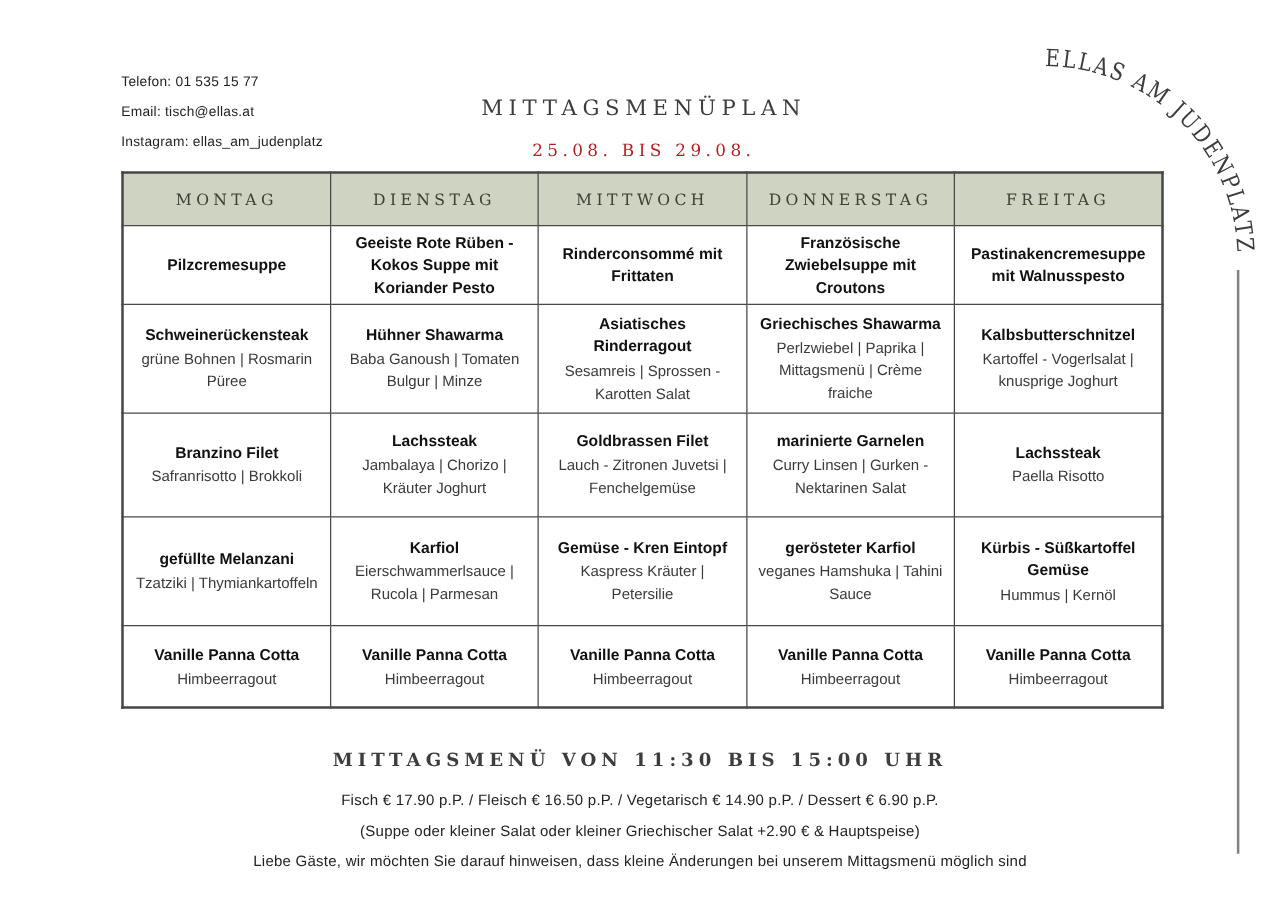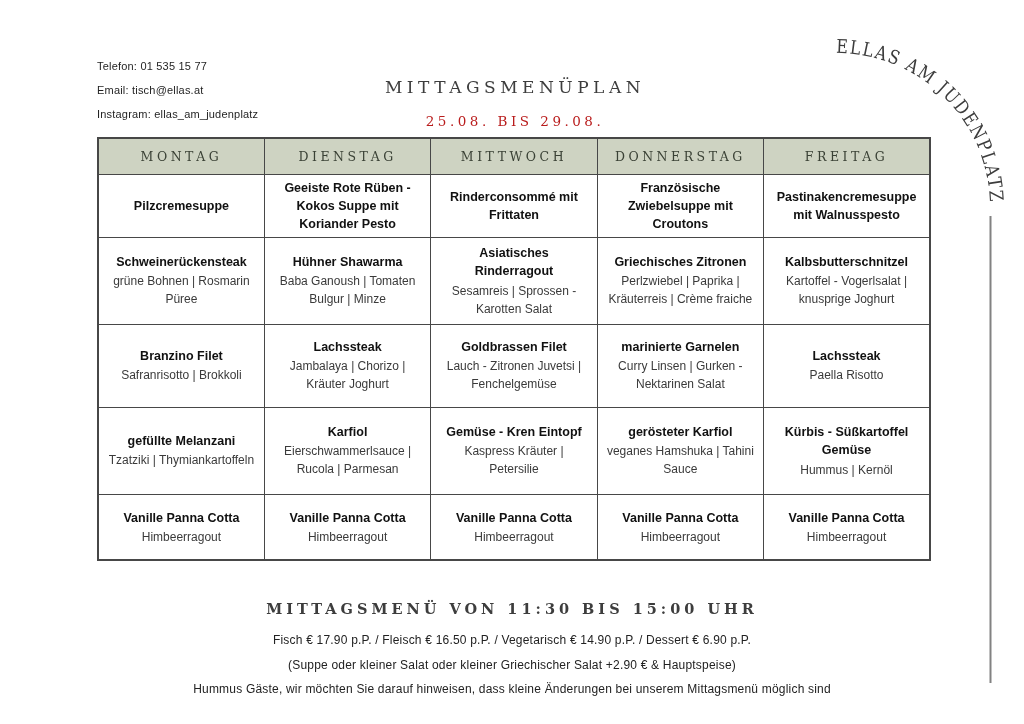--- a/index.html
+++ b/index.html
@@ -41,21 +41,21 @@
     position: absolute; left: 97px; top: 137px; width: 834px;
     border-collapse: collapse; table-layout: fixed;
     border: 2px solid #474747;
   }
   table.menu-table th, table.menu-table td {
     border: 1.5px solid #474747;
     text-align: center; vertical-align: middle;
     padding: 4px 8px;
   }
   table.menu-table th {
-    height: 36px;
+    height: 42px;
     background: #ced3c2;
     font-family: "DejaVu Serif", "Liberation Serif", serif;
     font-size: 12.5px; font-weight: 400; letter-spacing: 3.5px; color: #3a4135;
   }
   tr.r1 td { height: 53px; }
   tr.r2 td { height: 87px; }
   tr.r3 td { height: 83px; }
   tr.r4 td { height: 87px; }
   tr.r5 td { height: 66px; }
   .dish-title { font-size: 12.5px; font-weight: 700; color: #111; line-height: 1.45; }
@@ -135,22 +135,22 @@
       </td>
       <td>
         <div class="dish-title">Hühner Shawarma</div>
         <div class="dish-sub">Baba Ganoush | Tomaten Bulgur | Minze</div>
       </td>
       <td>
         <div class="dish-title">Asiatisches Rinderragout</div>
         <div class="dish-sub">Sesamreis | Sprossen - Karotten Salat</div>
       </td>
       <td>
-        <div class="dish-title">Griechisches Zitronen</div>
-        <div class="dish-sub">Perlzwiebel | Paprika | Kräuterreis | Crème fraiche</div>
+        <div class="dish-title">Griechisches Shawarma</div>
+        <div class="dish-sub">Perlzwiebel | Paprika | Mittagsmenü | Crème fraiche</div>
       </td>
       <td>
         <div class="dish-title">Kalbsbutterschnitzel</div>
         <div class="dish-sub">Kartoffel - Vogerlsalat | knusprige Joghurt</div>
       </td>
     </tr>
     <tr class="r3">
       <td>
         <div class="dish-title">Branzino Filet</div>
         <div class="dish-sub">Safranrisotto | Brokkoli</div>
@@ -216,14 +216,14 @@
         <div class="dish-sub">Himbeerragout</div>
       </td>
     </tr>
   </tbody>
 </table>
 
 <div class="footer">
   <div class="footer-title">MITTAGSMENÜ VON 11:30 BIS 15:00 UHR</div>
   <div class="footer-line">Fisch € 17.90 p.P. / Fleisch € 16.50 p.P. / Vegetarisch € 14.90 p.P. / Dessert € 6.90 p.P.</div>
   <div class="footer-line">(Suppe oder kleiner Salat oder kleiner Griechischer Salat +2.90 € &amp; Hauptspeise)</div>
-  <div class="footer-line">Hummus Gäste, wir möchten Sie darauf hinweisen, dass kleine Änderungen bei unserem Mittagsmenü möglich sind</div>
+  <div class="footer-line">Liebe Gäste, wir möchten Sie darauf hinweisen, dass kleine Änderungen bei unserem Mittagsmenü möglich sind</div>
 </div>
 
 </body></html>

